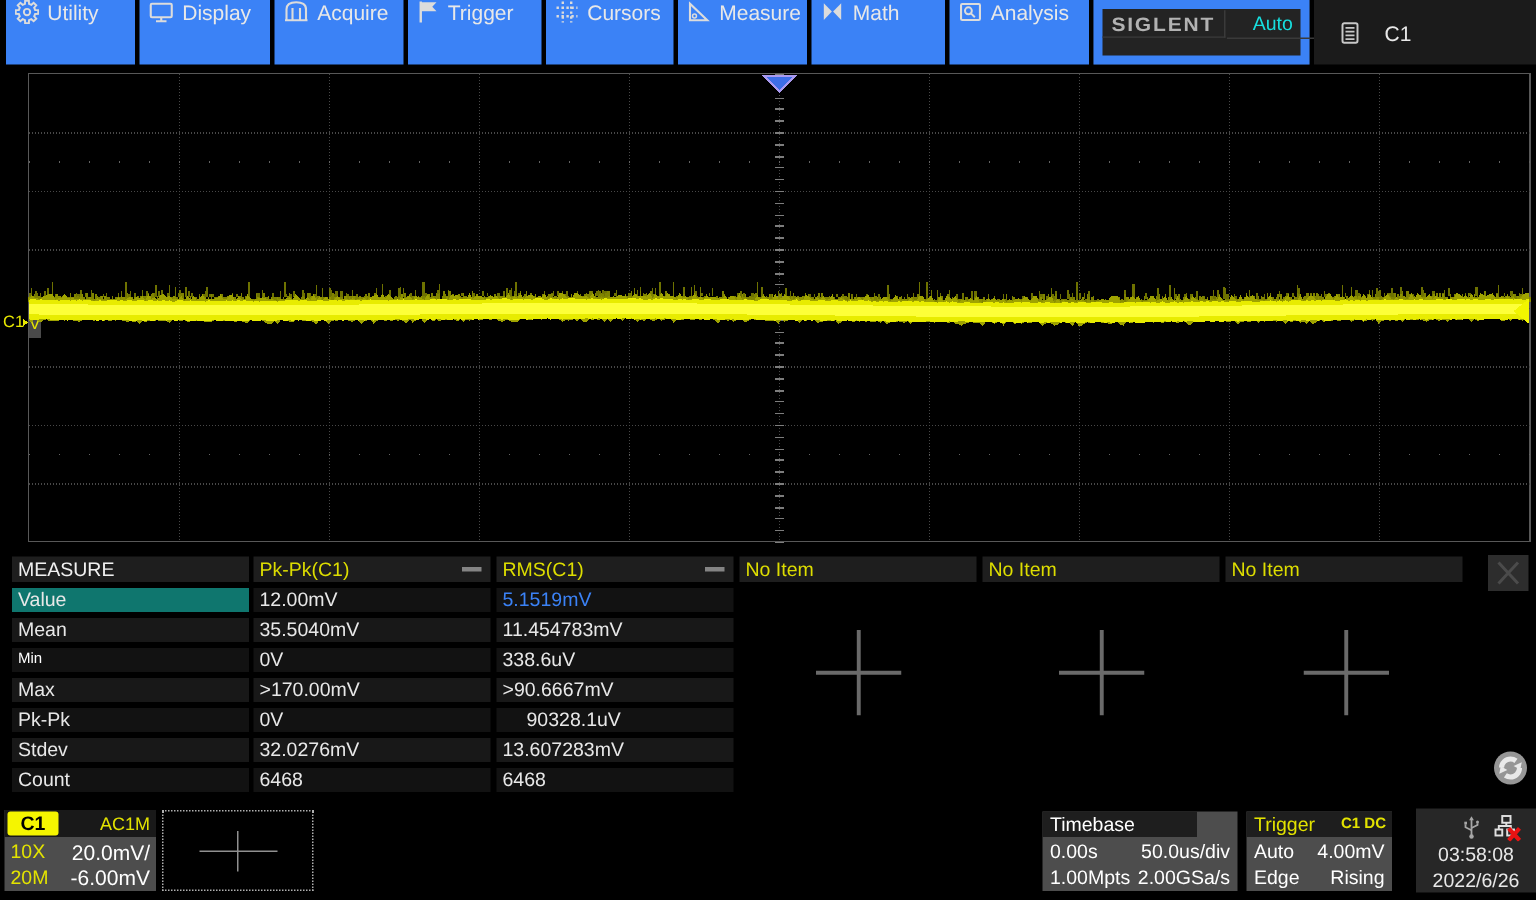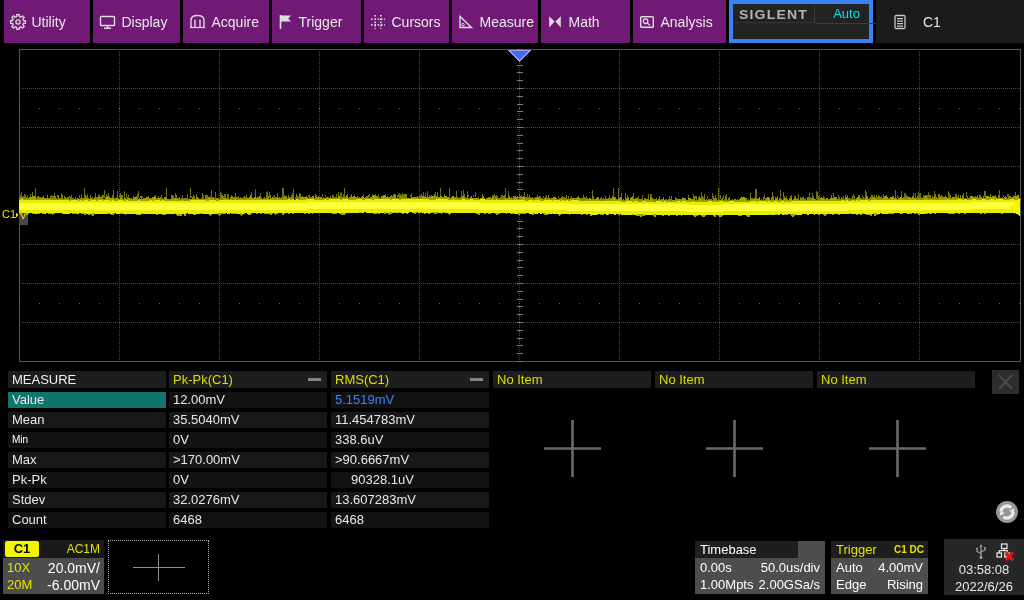--- a/index.html
+++ b/index.html
@@ -1,18 +1,18 @@
 <!DOCTYPE html>
 <html><head><meta charset="utf-8"><style>
 
 *{margin:0;padding:0;box-sizing:border-box}
 html,body{width:1024px;height:600px;background:#000;overflow:hidden;
  font-family:"Liberation Sans",sans-serif;-webkit-font-smoothing:antialiased}
 .abs{position:absolute}
-.menucell{position:absolute;top:0;height:43px;background:#701a75;display:flex;align-items:center;color:#e8e8e8;font-size:14px}
+.menucell{position:absolute;top:0;height:43px;background:#3b82f6;display:flex;color:#e8e8e8;font-size:14px}
 .menucell svg{margin-left:6px;margin-right:5.5px;flex:none}
 
 </style></head><body>
 <div class="menucell" style="left:4px;width:86px">
     <svg width="16" height="16" viewBox="0 0 16 16">
       <polygon points="6.75,0.50 9.25,0.50 9.35,2.57 10.89,3.20 12.42,1.82 14.18,3.58 12.80,5.11 13.43,6.65 15.50,6.75 15.50,9.25 13.43,9.35 12.80,10.89 14.18,12.42 12.42,14.18 10.89,12.80 9.35,13.43 9.25,15.50 6.75,15.50 6.65,13.43 5.11,12.80 3.58,14.18 1.82,12.42 3.20,10.89 2.57,9.35 0.50,9.25 0.50,6.75 2.57,6.65 3.20,5.11 1.82,3.58 3.58,1.82 5.11,3.20 6.65,2.57" fill="none" stroke="#dcdcdc" stroke-width="1.3"></polygon>
       <circle cx="8" cy="8" r="2.1" fill="none" stroke="#dcdcdc" stroke-width="1.3"></circle>
     </svg>
     <span>Utility</span>
   </div>
@@ -61,21 +61,21 @@
     <span>Math</span>
   </div>
 <div class="menucell" style="left:633px;width:93px">
     <svg width="16" height="16" viewBox="0 0 16 16">
       <rect x="1.7" y="2.7" width="12.6" height="10.6" rx="0.8" fill="none" stroke="#dcdcdc" stroke-width="1.4"></rect>
       <circle cx="6.6" cy="7.2" r="2.3" fill="none" stroke="#dcdcdc" stroke-width="1.3"></circle>
       <path d="M8.3 8.9l2.6 2.6" stroke="#dcdcdc" stroke-width="1.3"></path>
     </svg>
     <span>Analysis</span>
   </div>
-<div class="abs" style="left:729px;top:0;width:144px;height:43px;background:#232323;border:4px solid #3b82f6">
+<div class="abs" style="left:729px;top:0;width:144px;height:43px;background:#232323;border:6px solid #3b82f6">
 <div class="abs" style="left:0;top:0;width:82px;height:20px;border-right:1px solid #3a3a3a;border-bottom:1px solid #3a3a3a;display:flex;align-items:center;justify-content:center;color:#b2b2b2;font-weight:bold;font-size:14px;letter-spacing:1.2px;transform:scaleY(0.92)">SIGLENT</div>
 <div class="abs" style="left:83px;top:0;width:61px;height:20px;border-bottom:1px solid #3a3a3a;display:flex;align-items:center;justify-content:center;color:#17dede;font-size:13px">Auto</div>
 </div>
 <div class="abs" style="left:876px;top:0;width:148px;height:43px;background:#1b1b1b;display:flex;align-items:center">
 <span style="margin-left:18px;display:inline-flex">
       <svg width="12" height="16" viewBox="0 0 12 16">
         <rect x="1" y="1.5" width="10" height="13" rx="1.2" fill="none" stroke="#c8c8c8" stroke-width="1.3"></rect>
         <path d="M3 4.6h6M3 7.1h6M3 9.6h6M3 12.1h6" stroke="#c8c8c8" stroke-width="1.1"></path>
       </svg>
     </span>

